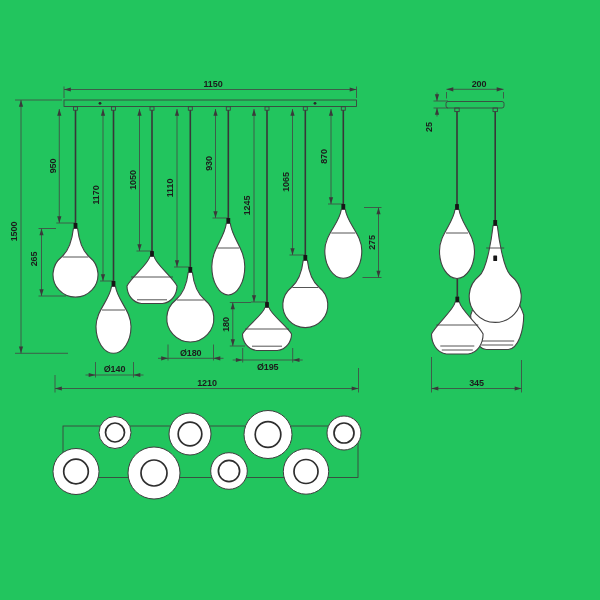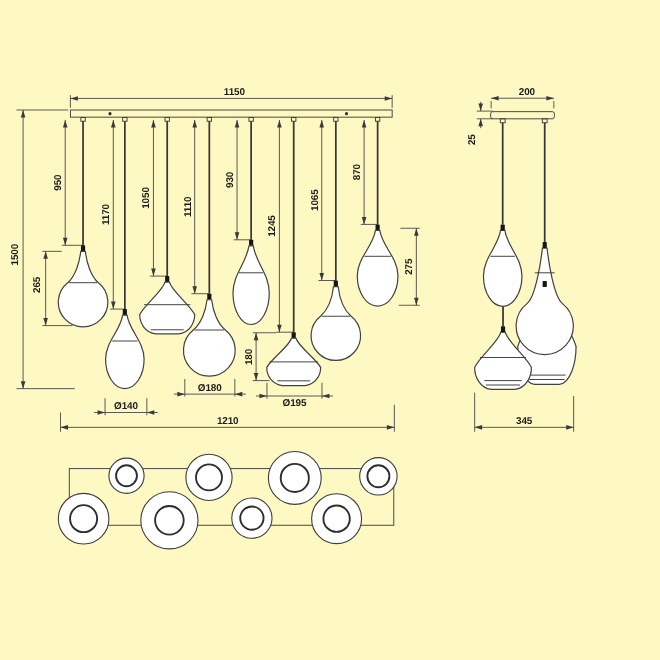--- a/index.html
+++ b/index.html
@@ -1,16 +1,16 @@
 <!DOCTYPE html>
 <html><head>
 <meta charset="utf-8">
 <style>
   html,body{margin:0;padding:0;background:#fff;}
-  .page{width:600px;height:600px;background:#fef9c3;position:relative;overflow:hidden;}
+  .page{width:600px;height:600px;background:#22c55e;position:relative;overflow:hidden;}
   svg{display:block;}
   text{font-family:"Liberation Sans","DejaVu Sans",sans-serif;font-weight:bold;font-size:9px;fill:#1c1c1c;letter-spacing:-0.1px;}
   .ln{stroke:#3d3d3d;stroke-width:0.85;fill:none;}
   .lamp{stroke:#424242;stroke-width:1.1;fill:#ffffff;}
   .seam{stroke:#424242;stroke-width:0.9;fill:none;}
   .cord{stroke:#383838;stroke-width:1.6;fill:none;}
   .dim{stroke:#444;stroke-width:0.8;fill:none;}
   .arr{fill:#3a3a3a;stroke:none;}
   .conn{fill:#161616;stroke:none;}
   .plan-outer{stroke:#3d3d3d;stroke-width:1;fill:#fff;}

